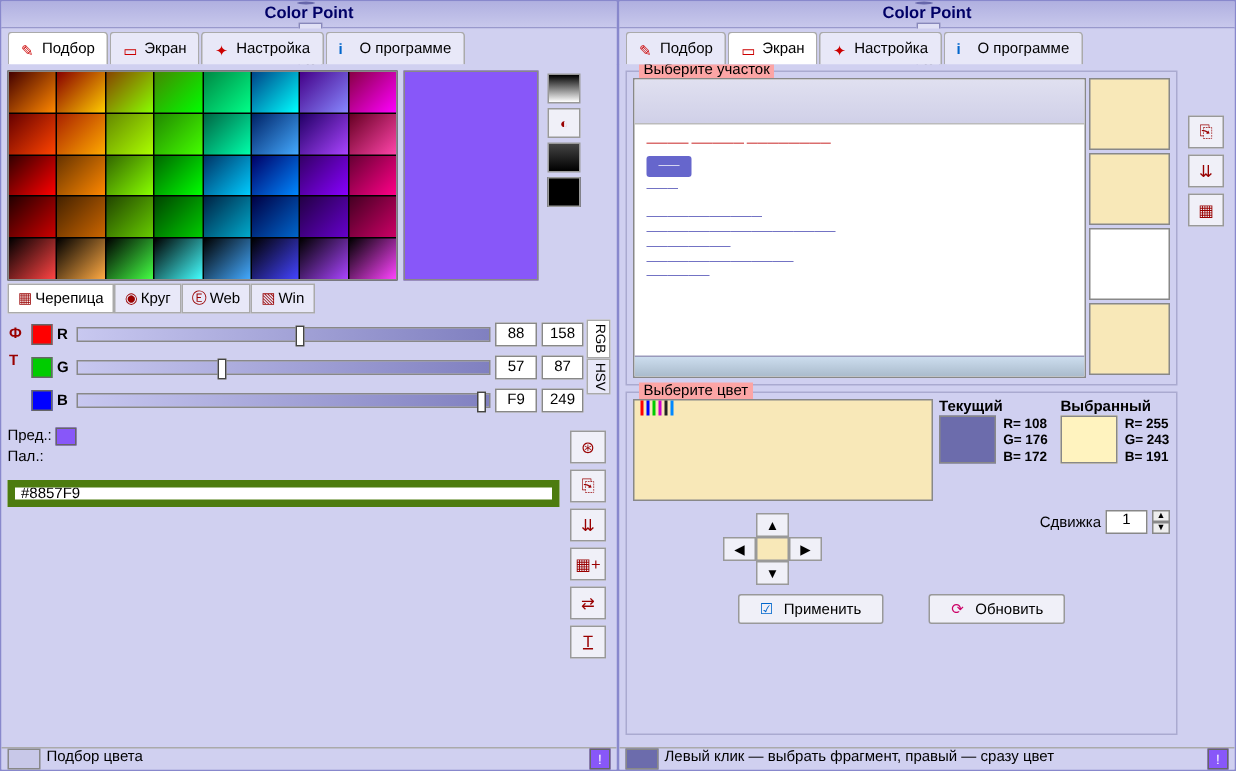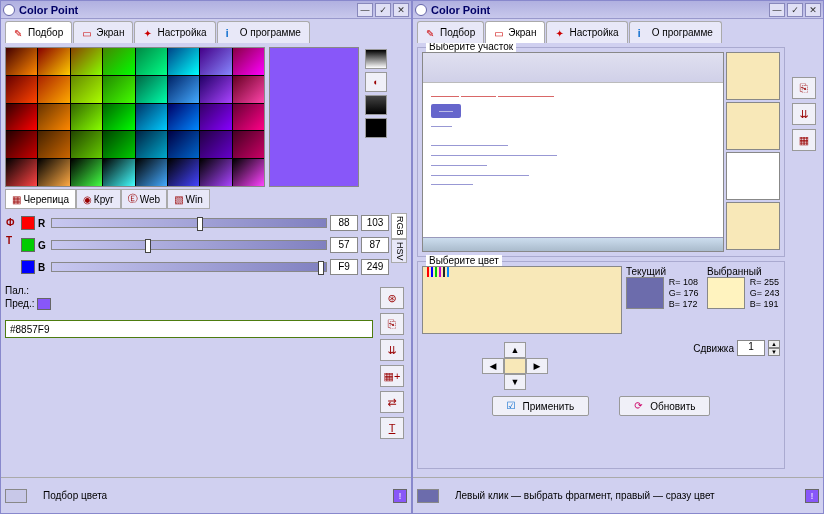--- a/index.html
+++ b/index.html
@@ -1,18 +1,18 @@
 <!DOCTYPE html>
 <html><head>
 <meta charset="utf-8">
 <style>
 * { box-sizing: border-box; margin: 0; padding: 0; }
 body { font-family: Arial, sans-serif; font-size: 10px; background: #fff; width: 824px; height: 514px; display: flex; }
 .window { width: 412px; height: 514px; background: #d0d0f0; border: 1px solid #8888cc; display: flex; flex-direction: column; }
-.titlebar { height: 18px; background: linear-gradient(#b0b0e0,#c8c8ec); display: flex; align-items: center; padding: 0 2px; border-bottom: 1px solid #9999cc; }
+.titlebar { height: 18px; background: linear-gradient(#b0b0e0,#c8c8ec); display: flex; align-items: center; padding: 0 2px; border-bottom: 1px solid #9999cc; flex-direction: column; }
 .titlebar-icon { width: 12px; height: 12px; border: 1px solid #6666aa; border-radius: 50%; margin-right: 4px; background: #fff; }
 .titlebar-title { flex: 1; color: #000066; font-weight: bold; font-size: 11px; }
 .titlebar-btn { width: 16px; height: 14px; border: 1px solid #8888bb; background: #e0e0f5; margin-left: 2px; display: flex; align-items: center; justify-content: center; font-size: 9px; color: #333; cursor: pointer; }
 .tabs { height: 24px; display: flex; padding: 2px 4px 0 4px; gap: 0; background: #d0d0f0; }
 .tab { padding: 3px 8px; border: 1px solid #aaa; border-bottom: none; background: #e8e8f8; display: flex; align-items: center; gap: 4px; cursor: pointer; font-size: 10px; color: #000; border-radius: 3px 3px 0 0; margin-right: 1px; }
 .tab.active { background: #fff; font-weight: normal; }
 .tab-icon { width: 10px; height: 10px; display: inline-block; }
 .body-area { flex: 1; background: #d0d0f0; padding: 4px; display: flex; flex-direction: column; overflow: hidden; }
 
 
@@ -39,47 +39,47 @@
 .slider-thumb { position: absolute; top: -2px; width: 6px; height: 14px; background: #fff; border: 1px solid #444; }
 .val-box { width: 28px; height: 16px; border: 1px solid #888; background: #fff; text-align: center; font-size: 10px; line-height: 14px; }
 .mode-tabs { width: 16px; display: flex; flex-direction: column; }
 .mode-tab { writing-mode: vertical-rl; font-size: 9px; padding: 2px 1px; border: 1px solid #aaa; background: #e8e8f8; cursor: pointer; text-align: center; }
 .mode-tab.active { background: #fff; }
 
 .pal-row { display: flex; gap: 4px; margin-top: 4px; }
 .pal-left { flex: 1; }
 .pal-label { font-size: 10px; margin: 2px 0; }
 .pal-swatch { width: 14px; height: 12px; display: inline-block; vertical-align: middle; border: 1px solid #666; background: #8857F9; }
-.text-repr-box { width: 100%; height: 18px; border: 1px solid #4d7c0f; background: #fff; padding: 2px 4px; font-size: 10px; margin-top: 2px; }
+.text-repr-box { width: 100%; height: 18px; border: 5px solid #4d7c0f; background: #fff; padding: 2px 4px; font-size: 10px; margin-top: 2px; }
 .result-box { width: 100%; height: 48px; background: #8857F9; border: 1px solid #888; display: flex; align-items: center; justify-content: center; color: #ff8844; font-size: 16px; margin-top: 6px; }
 .side-col { width: 30px; display: flex; flex-direction: column; gap: 4px; align-items: center; padding-top: 4px; }
 .tool-btn { width: 24px; height: 22px; border: 1px solid #999; background: #f0f0f8; display: flex; align-items: center; justify-content: center; cursor: pointer; color: #900; font-size: 11px; }
 
-.statusbar { height: 36px; border-top: 1px solid #aaa; display: flex; align-items: center; padding: 0 4px; font-size: 10px; background: #d0d0f0; gap: 16px; }
+.statusbar { height: 15px; border-top: 1px solid #aaa; display: flex; padding: 0 4px; font-size: 10px; background: #d0d0f0; gap: 4px; }
 .status-sw { width: 22px; height: 14px; border: 1px solid #888; background: #c8c8e8; }
 .status-text { flex: 1; }
 .status-icon { width: 14px; height: 14px; background: #8857F9; border: 1px solid #666; display: flex; align-items: center; justify-content: center; color: #fff; font-size: 9px; }
 
 
 .group { border: 1px solid #aaaad0; margin-bottom: 4px; padding: 4px; position: relative; }
-.group-title { position: absolute; top: -7px; left: 8px; background: #ffffff; padding: 0 3px; font-size: 10px; }
+.group-title { position: absolute; top: -7px; left: 8px; background: #fca5a5; padding: 0 3px; font-size: 10px; }
 .screenshot-area { display: flex; gap: 2px; height: 200px; }
 .screenshot-main { flex: 1; border: 1px solid #888; background: #fff; position: relative; overflow: hidden; }
 .fake-browser-chrome { height: 30px; background: linear-gradient(#e0e0f0,#d0d0e8); border-bottom: 1px solid #bbb; }
 .fake-content { padding: 8px; font-size: 7px; color: #3333aa; line-height: 1.4; }
 .fake-btn { display:inline-block; background: #6666cc; color: #fff; padding: 2px 8px; border-radius: 2px; font-size: 7px; margin: 3px 0; }
 .thumb-col { width: 54px; display: flex; flex-direction: column; gap: 2px; overflow: hidden; }
 .thumb { width: 100%; height: 48px; border: 1px solid #888; background: #f8e8b8; }
 .thumb.alt { background: #fff; }
 
 .color-pick-row { display: flex; gap: 4px; }
 .spectrum { width: 200px; height: 68px; border: 1px solid #888; background: #f8e8b8; position: relative; }
 .spectrum-marks { position: absolute; top: 0; left: 4px; display: flex; gap: 2px; }
 .spectrum-marks span { width: 2px; height: 10px; display: inline-block; }
-.cur-sel { flex: 1; font-size: 10px; }
+.cur-sel { flex: 1; font-size: 10px; font-weight: bold; }
 .cur-sel-row { display: flex; gap: 8px; margin-bottom: 2px; }
 .cur-sel-col { flex: 1; }
 .cur-sw { width: 38px; height: 32px; border: 1px solid #888; display: inline-block; vertical-align: top; margin-right: 2px; }
 .cur-vals { display: inline-block; vertical-align: top; font-size: 9px; line-height: 1.2; }
 
 .nav-pad { display: flex; flex-direction: column; align-items: center; margin-top: 4px; }
 .nav-row { display: flex; }
 .nav-btn { width: 22px; height: 16px; border: 1px solid #999; background: #f0f0f8; display: flex; align-items: center; justify-content: center; cursor: pointer; font-size: 9px; }
 .nav-center { width: 22px; height: 16px; border: 1px solid #999; background: #f8e8b8; }
 .adj-row { display: flex; align-items: center; gap: 3px; font-size: 10px; margin: 2px 0; justify-content: flex-end; }
@@ -202,21 +202,21 @@
         <span class="rgb-left-icon">Т</span>
       </div>
       <div class="rgb-main">
         <div class="rgb-row">
           <span class="sw" style="background:#f00"></span>
           <span class="rgb-label">R</span>
           <div class="slider">
               <div class="slider-thumb" style="left:53%"></div>
             </div>
           <div class="val-box">88</div>
-          <div class="val-box">103</div>
+          <div class="val-box">158</div>
         </div>
         <div class="rgb-row">
           <span class="sw" style="background:#0c0"></span>
           <span class="rgb-label">G</span>
           <div class="slider">
               <div class="slider-thumb" style="left:34%"></div>
             </div>
           <div class="val-box">57</div>
           <div class="val-box">87</div>
         </div>
@@ -231,22 +231,22 @@
         </div>
       </div>
       <div class="mode-tabs">
         <div class="mode-tab active">RGB</div>
         <div class="mode-tab">HSV</div>
       </div>
     </div>
 
     <div class="pal-row">
       <div class="pal-left">
+        <div class="pal-label"><span>Пред.:</span> <span class="pal-swatch"></span></div>
         <div class="pal-label">Пал.:</div>
-        <div class="pal-label"><span>Пред.:</span> <span class="pal-swatch"></span></div>
         <div style="height:6px"></div>
         <input class="text-repr-box" value="#8857F9" style="">
       </div>
       <div class="side-col">
         <div class="tool-btn">⊛</div>
         <div class="tool-btn">⎘</div>
         <div class="tool-btn">⇊</div>
         <div class="tool-btn">▦+</div>
         <div class="tool-btn">⇄</div>
         <div class="tool-btn" style="text-decoration:underline">T</div>

